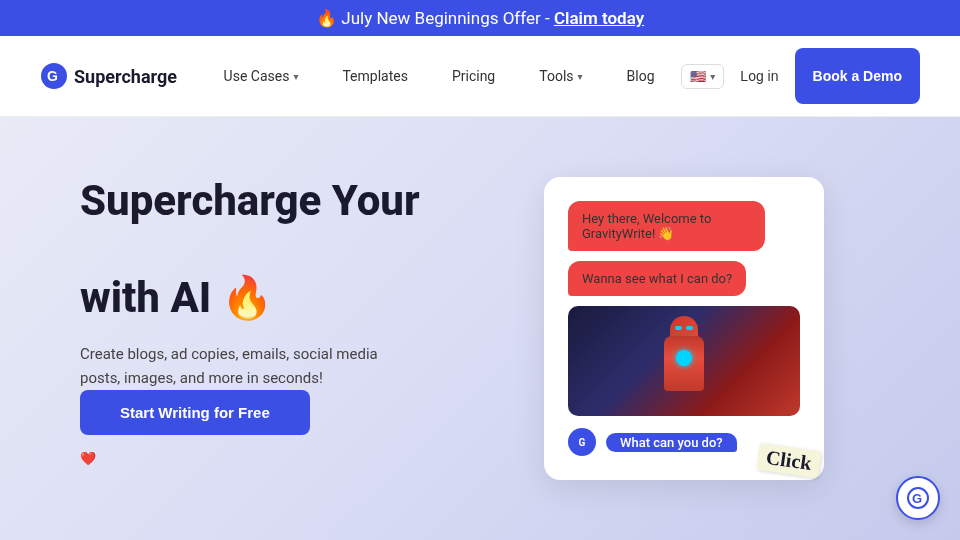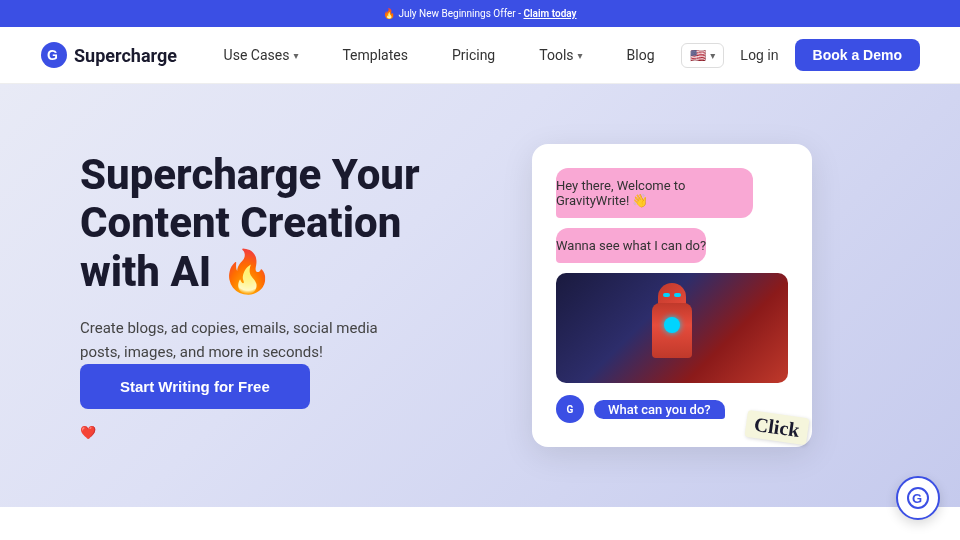--- a/index.html
+++ b/index.html
@@ -4,21 +4,21 @@
   <style>
     * { margin: 0; padding: 0; box-sizing: border-box; }
     body { font-family: -apple-system, BlinkMacSystemFont, 'Segoe UI', Roboto, sans-serif; width: 960px; overflow-x: hidden; }
 
     
     .top-banner {
       background: #3b4fe4;
       color: white;
       text-align: center;
       padding: 8px 16px;
-      font-size: 10px;
+      font-size: 17px;
     }
     .top-banner a { color: white; font-weight: 600; text-decoration: underline; }
 
     
     .navbar {
       display: flex;
       align-items: center;
       justify-content: space-between;
       padding: 12px 40px;
       background: white;
@@ -65,34 +65,34 @@
       font-size: 14px;
       color: #333;
       cursor: pointer;
       background: none;
       border: none;
     }
     .demo-btn {
       background: #3b4fe4;
       color: white;
       border: none;
-      padding: 8px 18px;
+      padding: 20px 18px;
       border-radius: 8px;
       font-size: 14px;
       font-weight: 600;
       cursor: pointer;
     }
 
     
     .hero {
       background: linear-gradient(135deg, #e8eaf6 0%, #dde0f5 40%, #c5caed 100%);
       padding: 60px 40px 60px 80px;
       display: flex;
-      align-items: center;
-      gap: 32px;
+      align-items: flex-start;
+      gap: 44px;
       min-height: 420px;
     }
     .hero-left {
       flex: 1;
       max-width: 420px;
     }
     .hero-title {
       font-size: 42px;
       font-weight: 800;
       color: #1a1a2e;
@@ -131,23 +131,23 @@
     }
     .chat-card {
       background: white;
       border-radius: 16px;
       padding: 24px;
       width: 280px;
       box-shadow: 0 8px 32px rgba(0,0,0,0.1);
       position: relative;
     }
     .chat-bubble {
-      background: #f9a8d4;
+      background: #ef4444;
       border-radius: 12px 12px 12px 4px;
-      padding: 10px 0;
+      padding: 10px 14px;
       font-size: 13px;
       color: #333;
       margin-bottom: 10px;
       display: inline-block;
       max-width: 85%;
     }
     .chat-image {
       width: 100%;
       height: 110px;
       border-radius: 10px;
@@ -321,21 +321,21 @@
     </button>
     <button class="login-btn">Log in</button>
     <button class="demo-btn">Book a Demo</button>
   </div>
 </nav>
 
 <section class="hero">
   <div class="hero-left">
     <h1 class="hero-title">
       <span>Supercharge Your</span><br>
-      <span>Content Creation</span><br>
+      <br>
       <span>with AI 🔥</span>
     </h1>
     <p class="hero-subtitle">Create blogs, ad copies, emails, social media posts, images, and more in seconds!</p>
     <button class="cta-btn">Start Writing for Free</button>
     <div class="trust-text">
       <span>❤️</span>
     </div>
   </div>
 
   <div class="hero-right">

